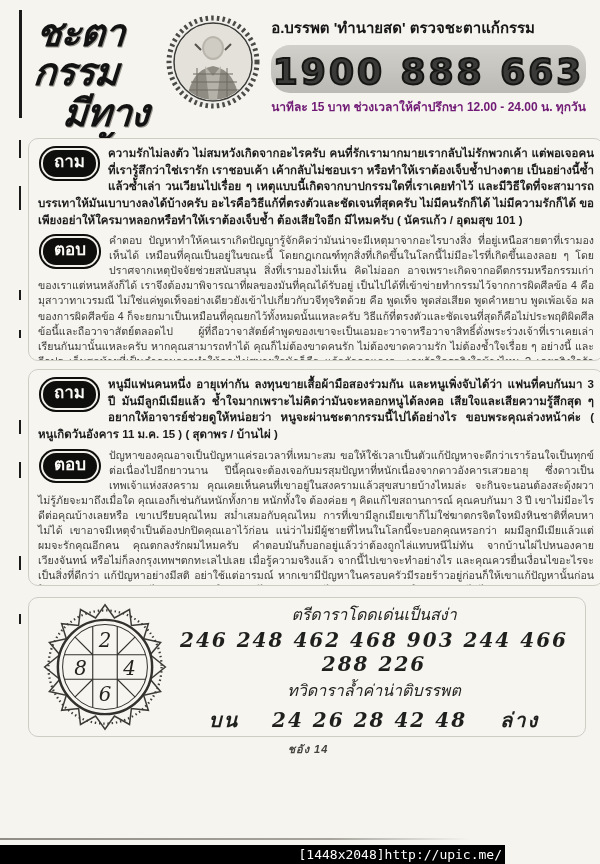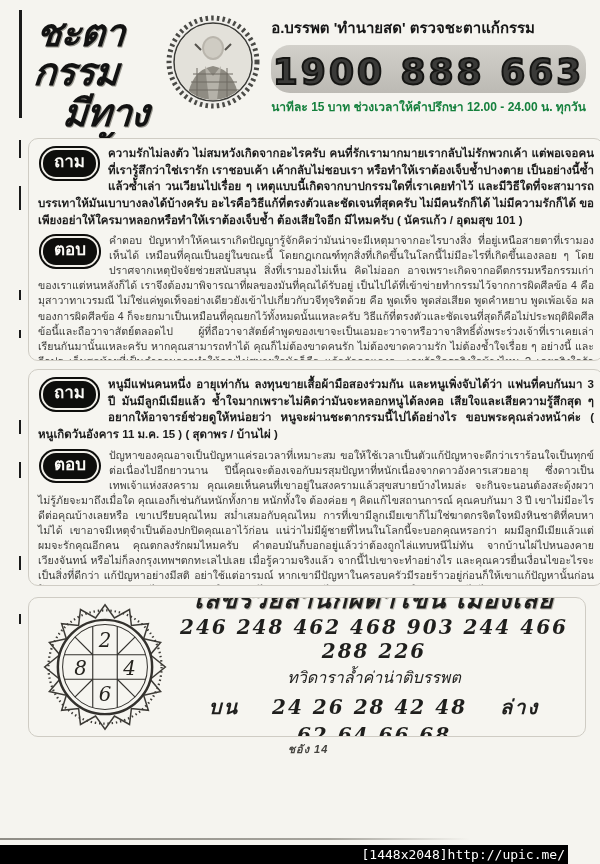--- a/index.html
+++ b/index.html
@@ -23,21 +23,21 @@
   .consult{font-weight:bold;font-size:15px;color:#161616;margin-top:2px;white-space:nowrap;}
   .phone-bar{
     margin-top:5px;background:linear-gradient(#d2d0ca,#bcbab4);
     border-radius:19px;text-align:center;padding:9px 0 3px 0;
   }
   .phone{
     font-size:36px;font-weight:900;letter-spacing:3px;line-height:1.0;
     color:#3a3a38;-webkit-text-stroke:2px #151513;
     font-family:"DejaVu Sans","Liberation Sans",sans-serif;
   }
-  .rate{font-weight:bold;font-size:12px;color:#15803d;margin-top:4px;white-space:nowrap;}
+  .rate{font-weight:bold;font-size:12px;color:#701a75;margin-top:4px;white-space:nowrap;}
   
   .qa{
     position:absolute;left:28px;width:576px;box-sizing:border-box;
     border:1px solid #cfccc4;border-radius:10px;background:#f6f5f0;
     padding:6px 9px 4px 9px;overflow:hidden;margin-top:18px;
   }
   .qa1{top:120px;height:223px;}
   .qa2{top:351px;height:217px;}
   .badge{
     float:left;background:#0e0e0c;color:#fbfaf6;font-weight:bold;
@@ -61,21 +61,21 @@
   .lt{font-size:25px;font-weight:bold;letter-spacing:1px;line-height:1.05;
       text-shadow:1px 1px 0 #b9b6ae;}
   .ls{font-size:16px;margin-top:2px;}
   .ln{font-size:20px;font-weight:bold;letter-spacing:2px;margin-top:1px;}
   .ln .lbl{margin:0 24px;}
   
   .page-num{position:absolute;left:8px;top:740px;width:600px;text-align:center;
     font-size:11px;font-weight:bold;font-style:italic;color:#44433f;letter-spacing:1px;}
   .scan-line{position:absolute;left:0;top:838px;width:470px;height:2px;
     background:linear-gradient(90deg,#8f8d86,#a5a39c 70%,rgba(165,163,156,0));}
-  .wm-bar{position:absolute;left:0;top:845px;width:568px;height:19px;background:#000;
+  .wm-bar{position:absolute;left:0;top:845px;width:505px;height:19px;background:#000;
     color:#fff;font-family:"DejaVu Sans Mono","Liberation Mono",monospace;
     font-size:13px;line-height:19px;text-align:right;box-sizing:border-box;padding-right:3px;}
 </style>
 </head>
 <body>
 
 <div class="page">
 
   <div class="edge-mark" style="top:10px;height:108px;"></div>
   <div class="edge-mark" style="top:140px;height:18px;width:2px;"></div>
@@ -163,20 +163,21 @@
       <g font-family="DejaVu Serif, Liberation Serif, serif" font-style="italic" font-size="21" fill="#26241f" text-anchor="middle">
         <text x="0" y="-21">2</text>
         <text x="-26" y="8">8</text>
         <text x="26" y="8">4</text>
         <text x="0" y="36">6</text>
       </g>
     </svg>
 
     <div class="lotto-text">
       <div class="lt">เลขรวยสำนักผีตาโขน เมืองเลย</div>
+      <div class="ls">ตรีดาราโดดเด่นเป็นสง่า</div>
       <div class="ln">246 248 462 468 903 244 466 288 226</div>
       <div class="ls">ทวิดาราล้ำค่าน่าติบรรพต</div>
       <div class="ln">
         <span class="lbl">บน</span>
         <span>24 26 28 42 48</span>
         <span class="lbl">ล่าง</span>
         <span>62 64 66 68</span>
       </div>
     </div>
   </section>

